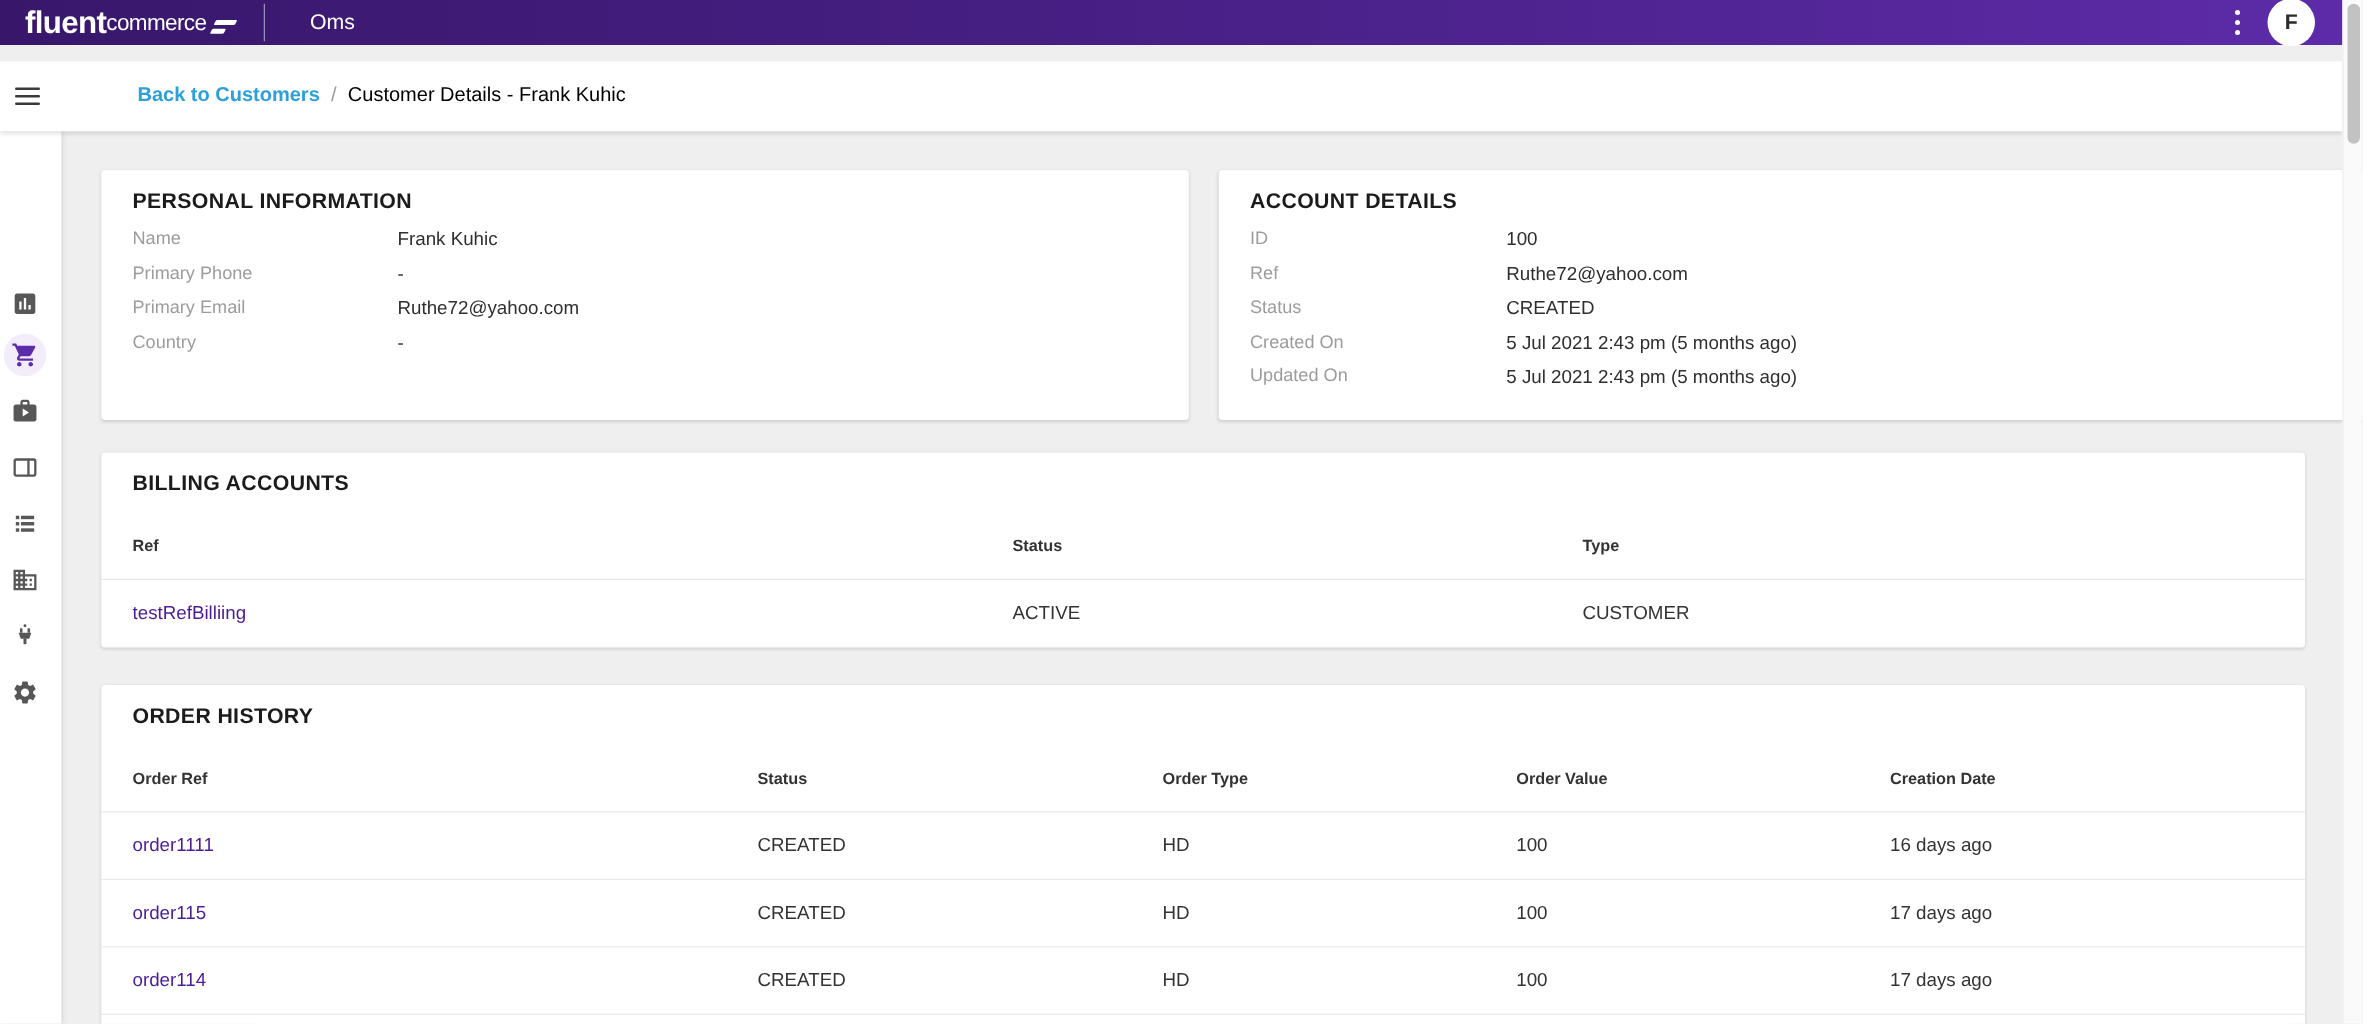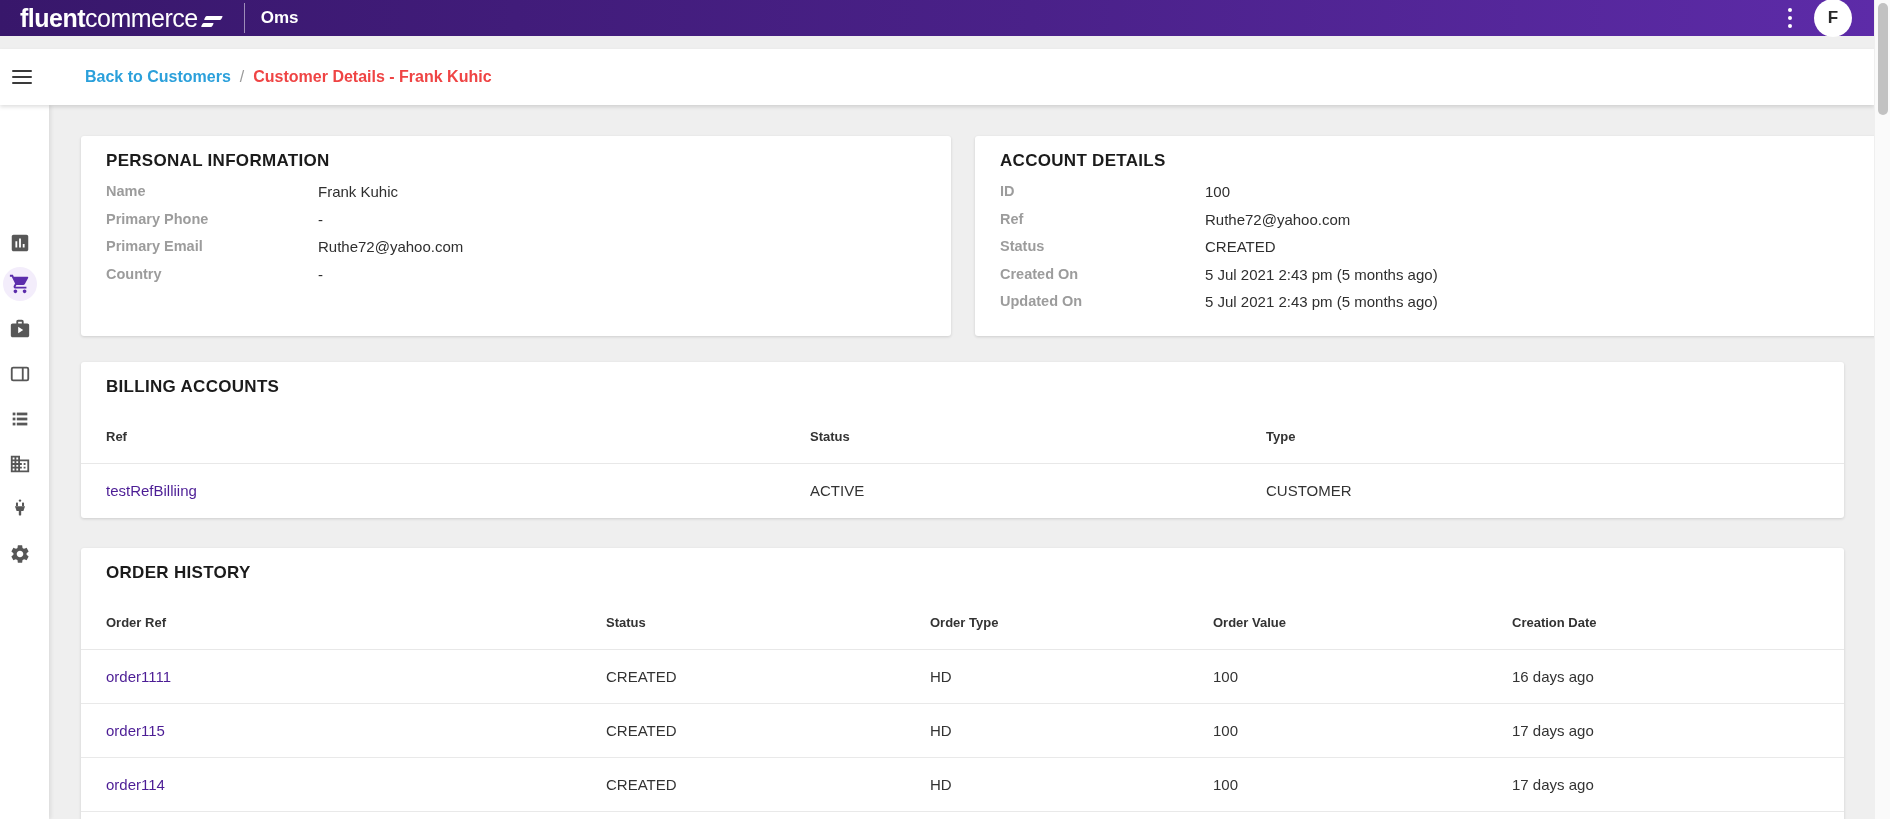--- a/index.html
+++ b/index.html
@@ -6,51 +6,51 @@
   html,body { width:1890px; height:819px; overflow:hidden;
     font-family:"Liberation Sans", sans-serif; background:#EFEFEF; }
   body { position:relative; }
 
   
   .topbar { position:absolute; left:0; top:0; width:1874px; height:36px;
     background:linear-gradient(90deg,#38176B 0%,#4A2189 55%,#5D2BA8 100%);
     display:flex; align-items:center; z-index:30; }
   .brand { margin-left:20px; display:flex; align-items:center; color:#fff; cursor:pointer; }
   .brand-bold { font-size:25px; font-weight:bold; letter-spacing:-0.5px; }
-  .brand-light { font-size:25px; font-weight:normal; letter-spacing:-0.5px; }
+  .brand-light { font-size:18px; font-weight:normal; letter-spacing:-0.5px; }
   .brand-glyph { display:inline-flex; flex-direction:column; gap:3px; margin-left:7px; margin-top:6px; }
   .brand-glyph i { display:block; height:3.5px; background:#fff; transform:skewX(-28deg); border-radius:1px; }
   .brand-glyph .b1 { width:17px; }
   .brand-glyph .b2 { width:11px; margin-left:-3px; }
   .topbar-divider { width:1px; height:30px; background:rgba(255,255,255,0.5); margin-left:22px; }
-  .app-title { margin-left:16px; color:#fff; font-size:17px; font-weight:bold; }
+  .app-title { margin-left:36px; color:#fff; font-size:17px; font-weight:normal; }
   .topbar-spacer { flex:1; }
   .kebab { width:22px; height:28px; display:flex; flex-direction:column; align-items:center;
     justify-content:center; gap:3.5px; cursor:pointer; margin-right:13px; }
   .kebab i { width:4.5px; height:4.5px; border-radius:50%; background:#fff; }
   .avatar { width:38px; height:38px; border-radius:50%; background:#fff; color:#2b2b2b;
     font-size:17px; font-weight:bold; display:flex; align-items:center; justify-content:center;
     margin-right:22px; cursor:pointer; }
 
   
   .scrollbar { position:absolute; right:0; top:0; width:16px; height:819px; background:#FAFAFA;
     border-left:1px solid #EFEFEF; z-index:40; }
   .scroll-thumb { position:absolute; left:3px; top:3px; width:10px; height:112px;
     background:#C2C2C2; border-radius:6px; }
 
   
   .crumb-band { position:absolute; left:0; top:49px; width:1874px; height:56px; background:#fff;
     box-shadow:0 2px 4px rgba(0,0,0,0.13); z-index:20; display:flex; align-items:center; }
   .hamburger { margin-left:12px; width:20px; height:15px; display:flex; flex-direction:column;
     justify-content:space-between; cursor:pointer; }
   .hamburger i { display:block; height:2.8px; background:#3a3a3a; border-radius:1px; }
-  .breadcrumb { margin-left:53px; font-size:16px; display:flex; align-items:flex-start; gap:9px; }
+  .breadcrumb { margin-left:78px; font-size:16px; display:flex; align-items:flex-start; gap:9px; }
   .crumb-link { color:#2BA0DB; font-weight:bold; cursor:pointer; }
   .crumb-sep { color:#9a9a9a; }
-  .crumb-current { color:#ef4444; font-weight:bold; }
+  .crumb-current { color:#000000; font-weight:normal; }
 
   
   .sidebar { position:absolute; left:0; top:105px; width:49px; height:714px; background:#fff;
     box-shadow:2px 0 4px rgba(0,0,0,0.08); z-index:10; }
   .side-item { position:absolute; left:9px; width:22px; height:22px; cursor:pointer;
     display:flex; align-items:center; justify-content:center; }
   .side-item svg { width:22px; height:22px; }
   .side-item.active::before { content:""; position:absolute; left:-6px; top:-6px; width:34px;
     height:34px; border-radius:50%; background:#F3EDFB; }
   .side-item.active svg { position:relative; }
@@ -61,21 +61,21 @@
   .card-title { position:absolute; left:25px; top:15px; font-size:17px; font-weight:bold;
     color:#1b1b1b; letter-spacing:0.3px; }
 
   #card-personal { left:81px; top:136px; width:870px; height:200px; }
   #card-account  { left:975px; top:136px; width:994px; height:200px; }
   #card-billing  { left:81px; top:362px; width:1763px; height:156px; }
   #card-orders   { left:81px; top:548px; width:1763px; height:275px; }
 
   .fields { position:absolute; left:0; top:42px; width:100%; }
   .field-row { position:relative; height:27.5px; line-height:27.5px; }
-  .field-label { position:absolute; left:25px; font-size:14.5px; color:#9C9C9C;font-weight:bold; }
+  .field-label { position:absolute; left:25px; font-size:14.5px; color:#9C9C9C; }
   .field-value { position:absolute; left:237px; font-size:15px; color:#2F2F2F; }
   #card-account .field-value { left:230px; }
 
   .thead-cell { position:absolute; top:67px; font-size:13px; font-weight:bold; color:#333; }
   .thead-rule { position:absolute; left:0; top:101px; width:100%; height:1px; background:#E8E8E8; }
   .trows { position:absolute; left:0; top:102px; width:100%; }
   .tr { position:relative; height:54px; line-height:54px; border-bottom:1px solid #E9E9E9; }
   .tr:last-child.no-rule { border-bottom:none; }
   .td { position:absolute; font-size:15px; color:#333; }
   .td-link { color:#4c1d95; cursor:pointer; }

